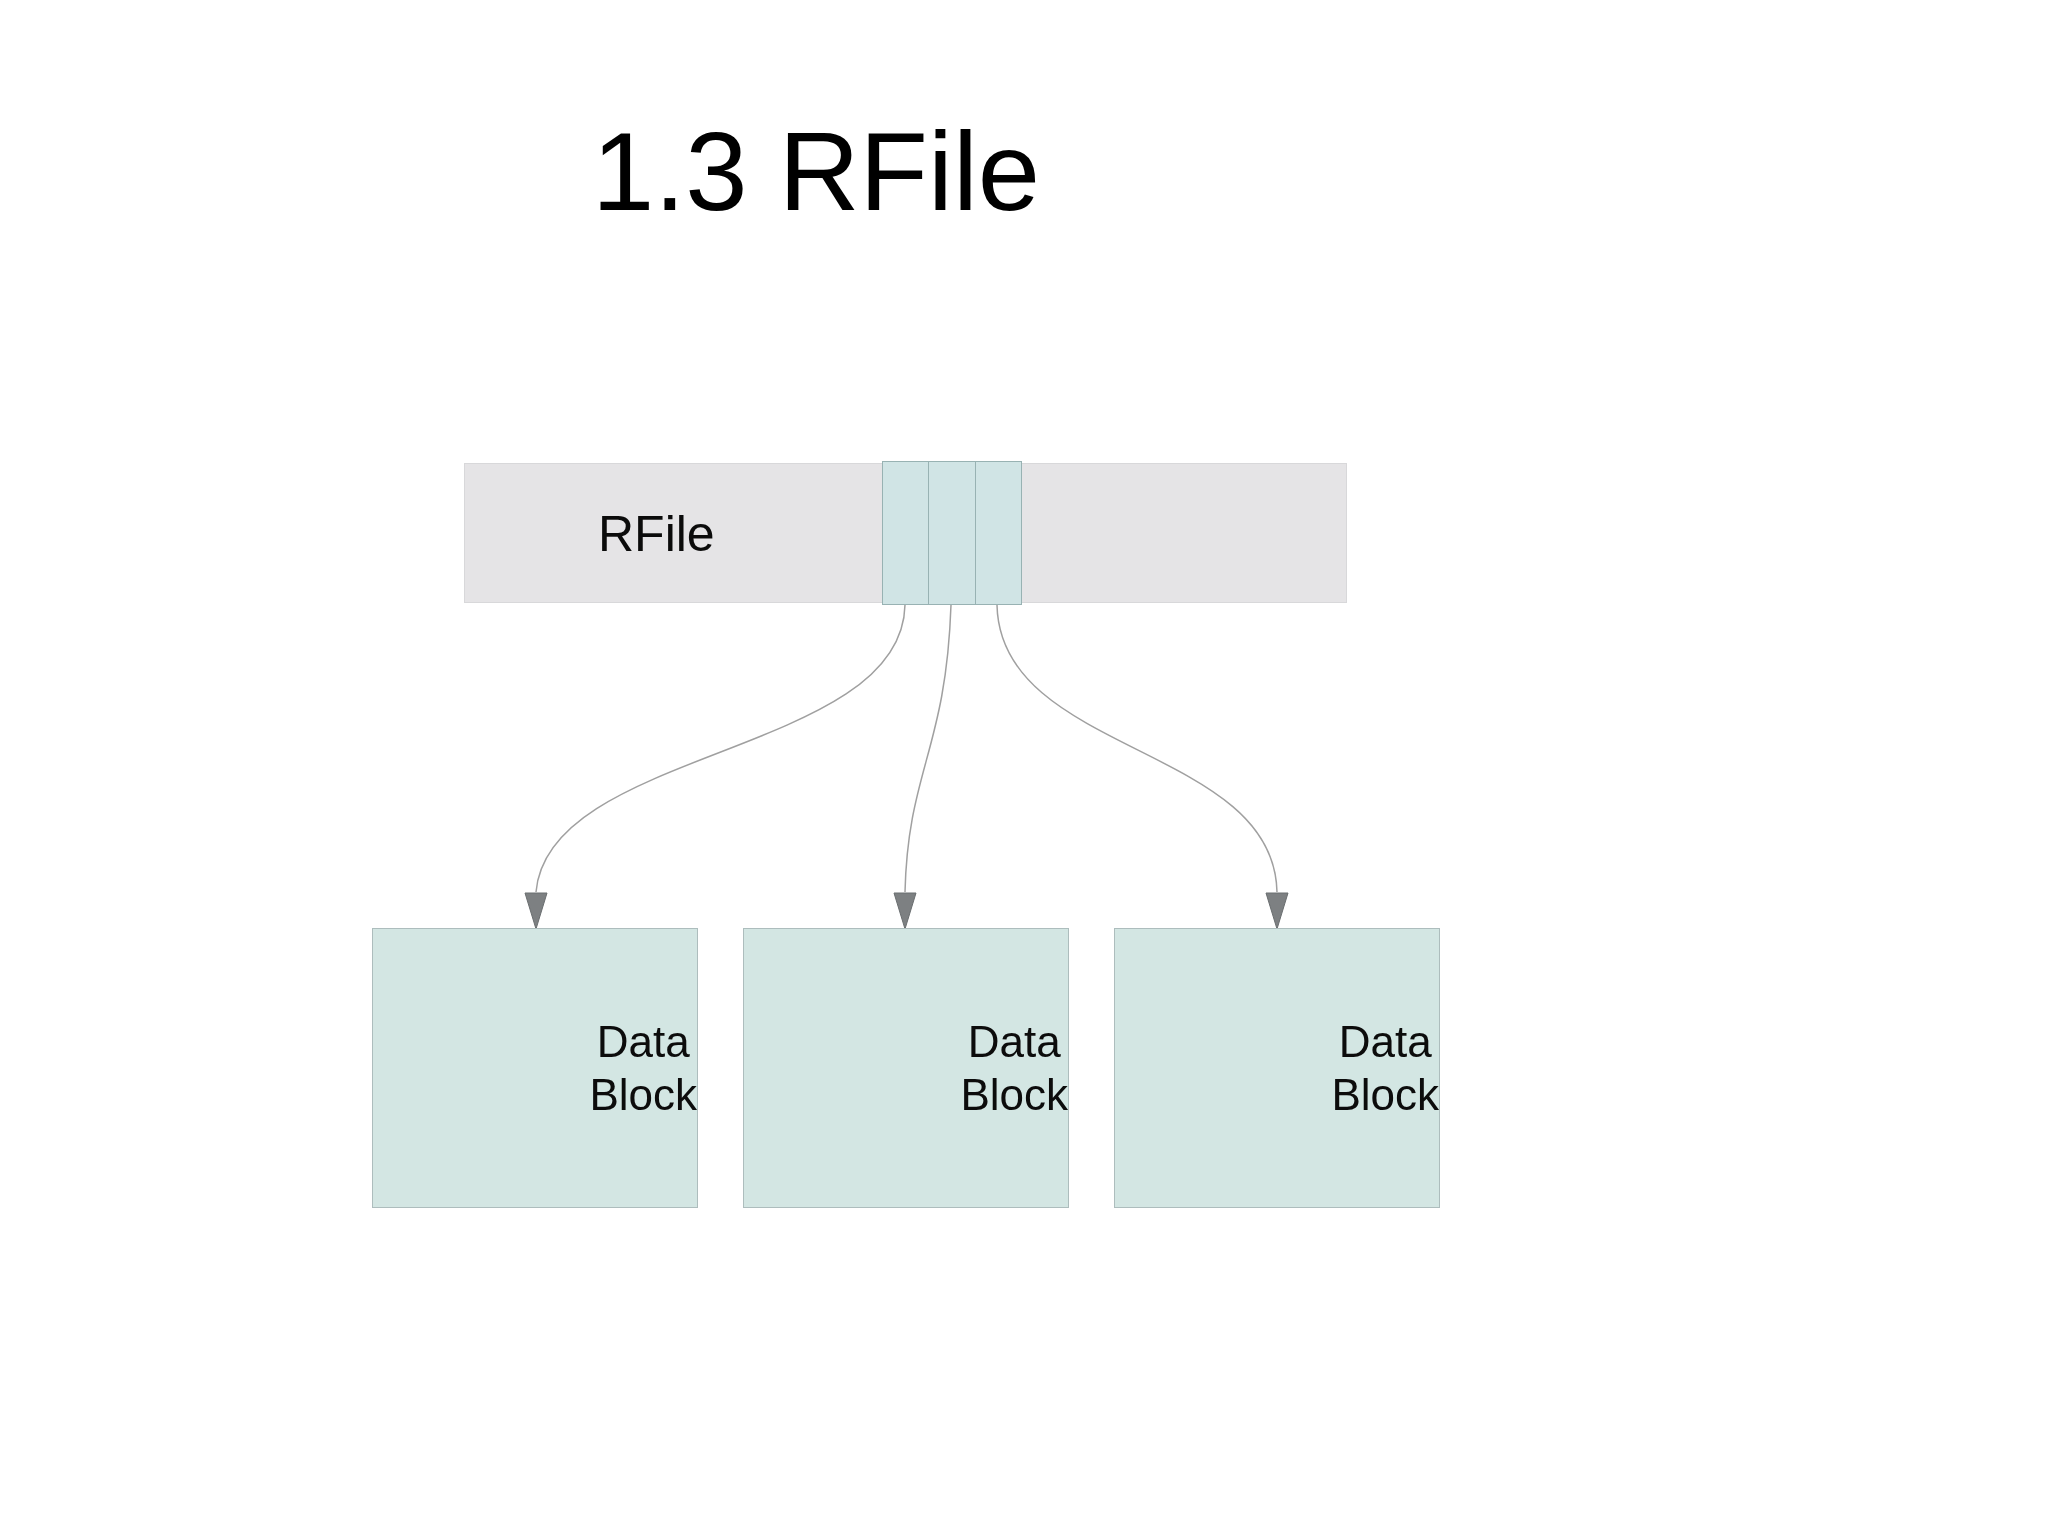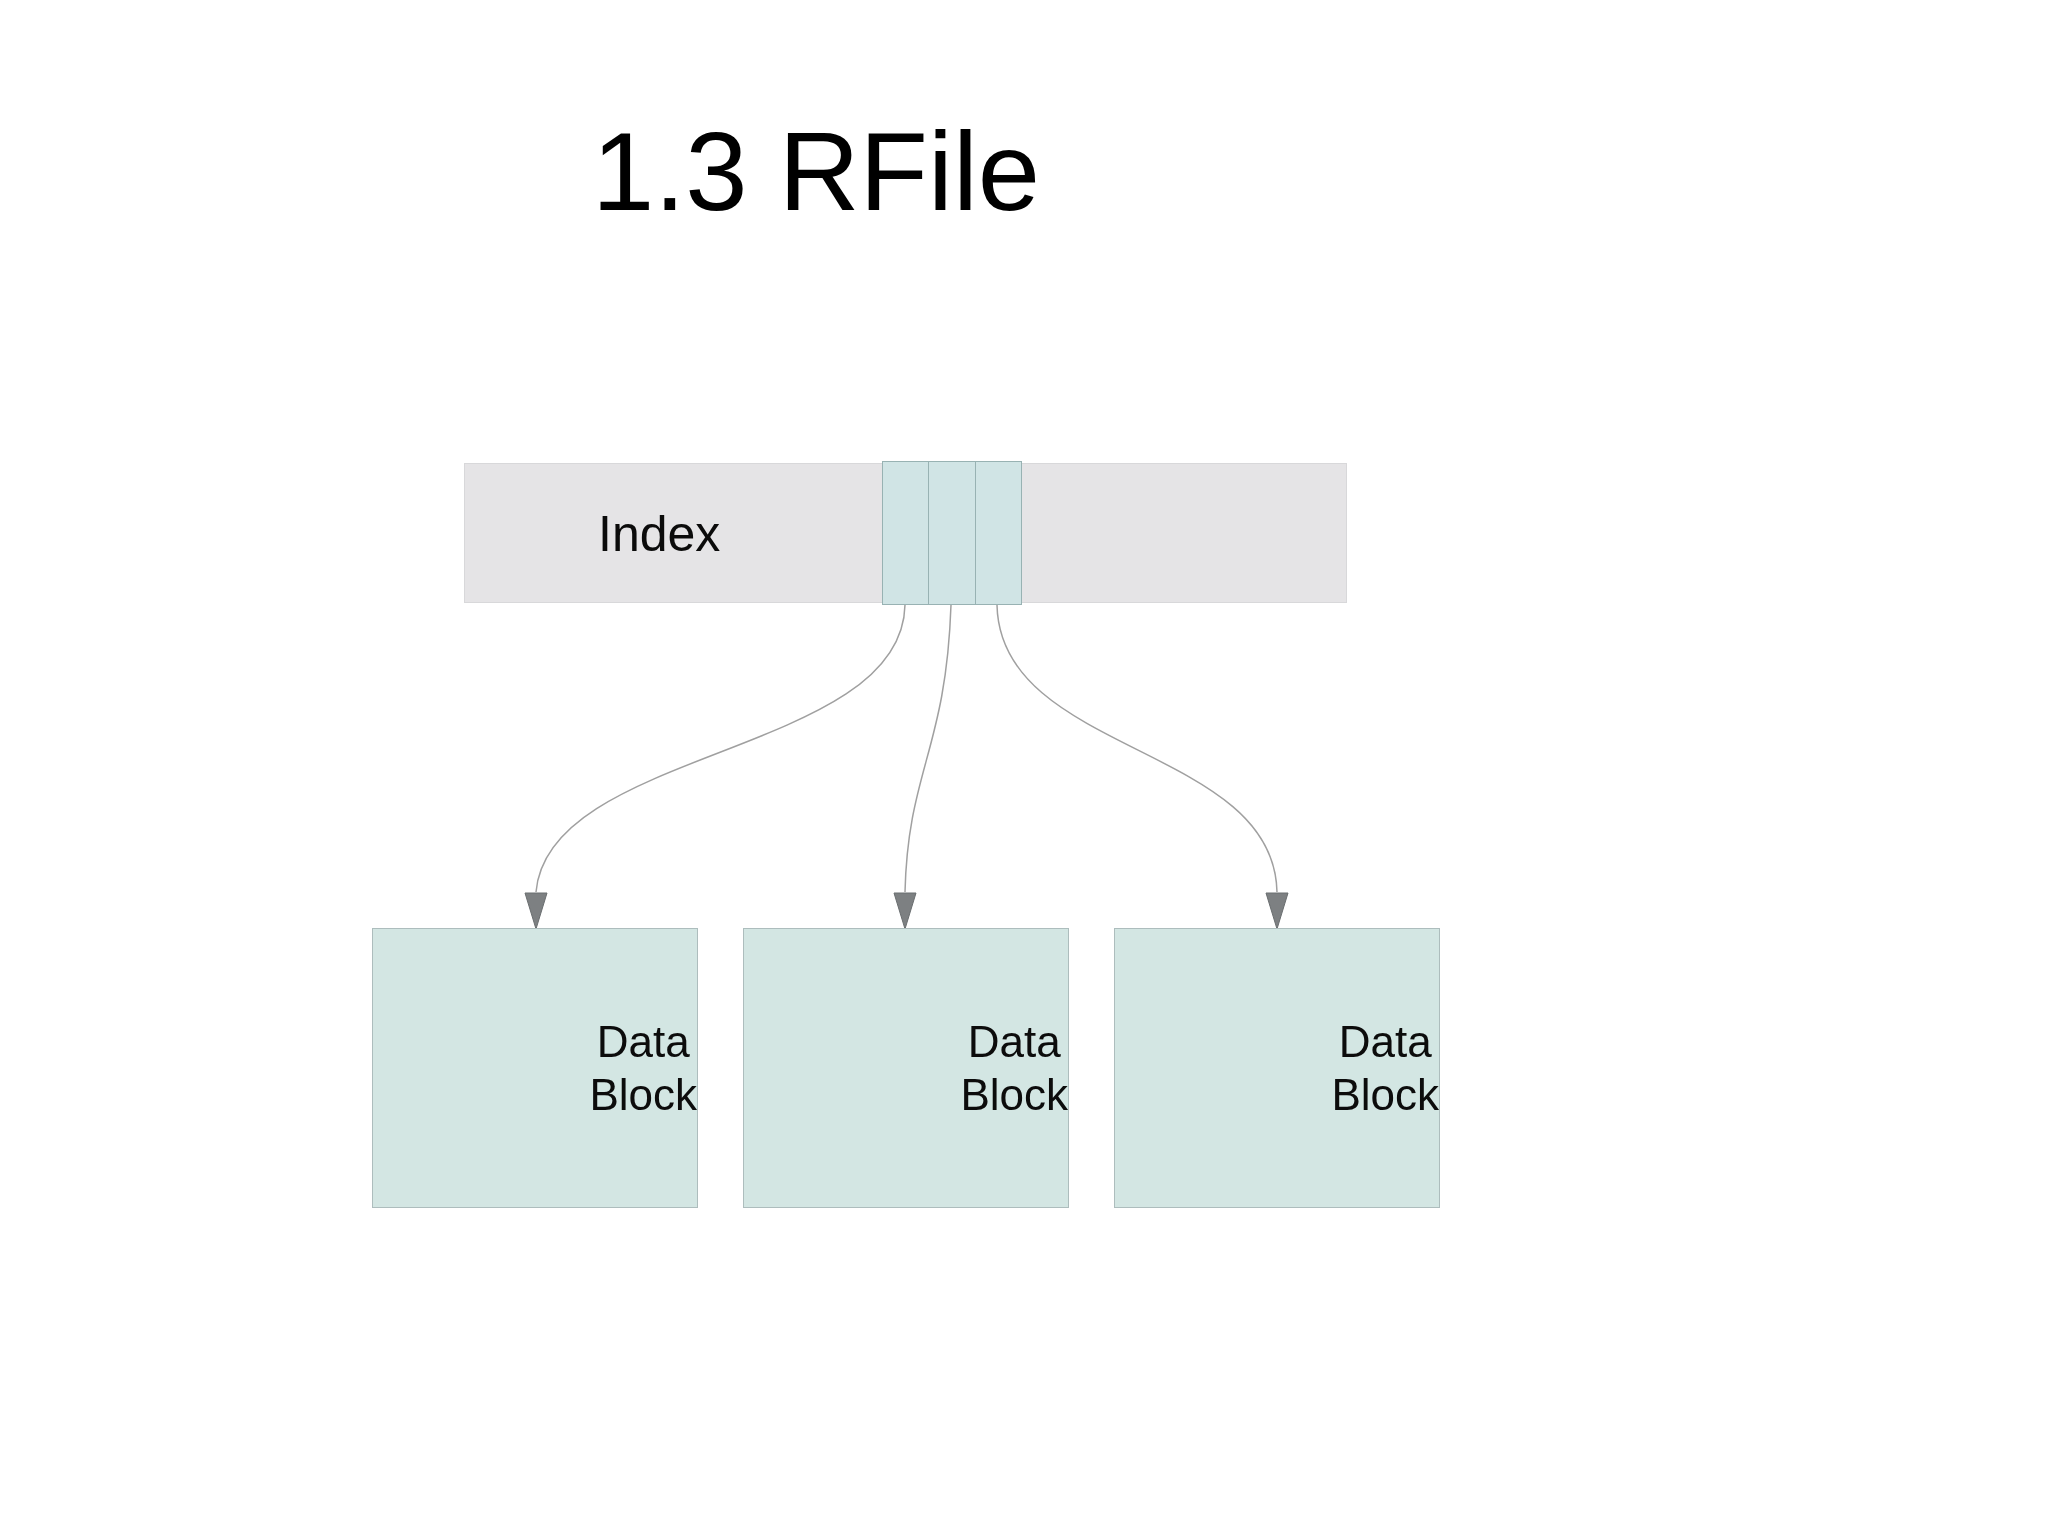--- a/index.html
+++ b/index.html
@@ -104,21 +104,21 @@
 </style>
 </head>
 <body>
 
 <div class="canvas">
 
   <div class="title">1.3 RFile</div>
 
   <div class="index-bar"></div>
 
-  <div class="index-label">Index</div>
+  <div class="index-label">RFile</div>
 
   <div class="index-cells">
     <div class="index-cell"></div>
     <div class="index-cell"></div>
     <div class="index-cell"></div>
   </div>
 
   <svg class="connector-layer" viewBox="0 0 2048 1535" xmlns="http://www.w3.org/2000/svg">
     <path d="M 905 605 C 902 755, 548 748, 536 892"></path>
     <path d="M 951 605 C 946 750, 908 770, 905 892"></path>

